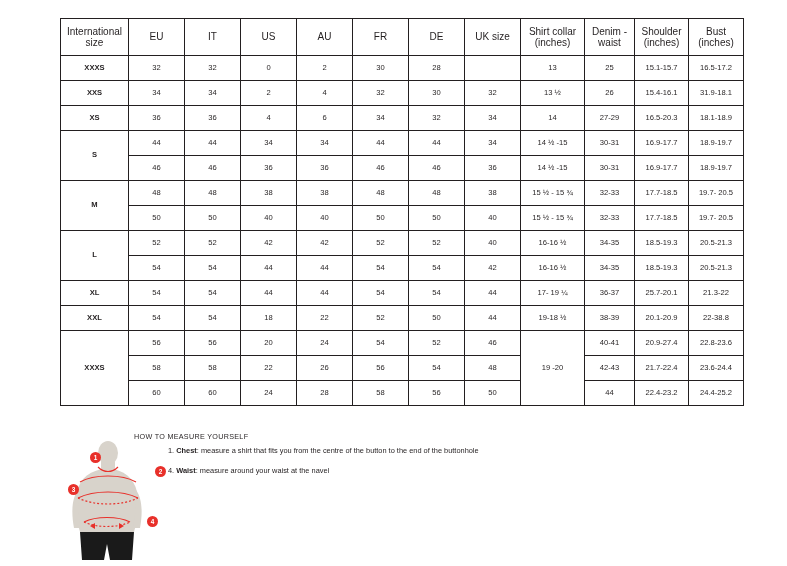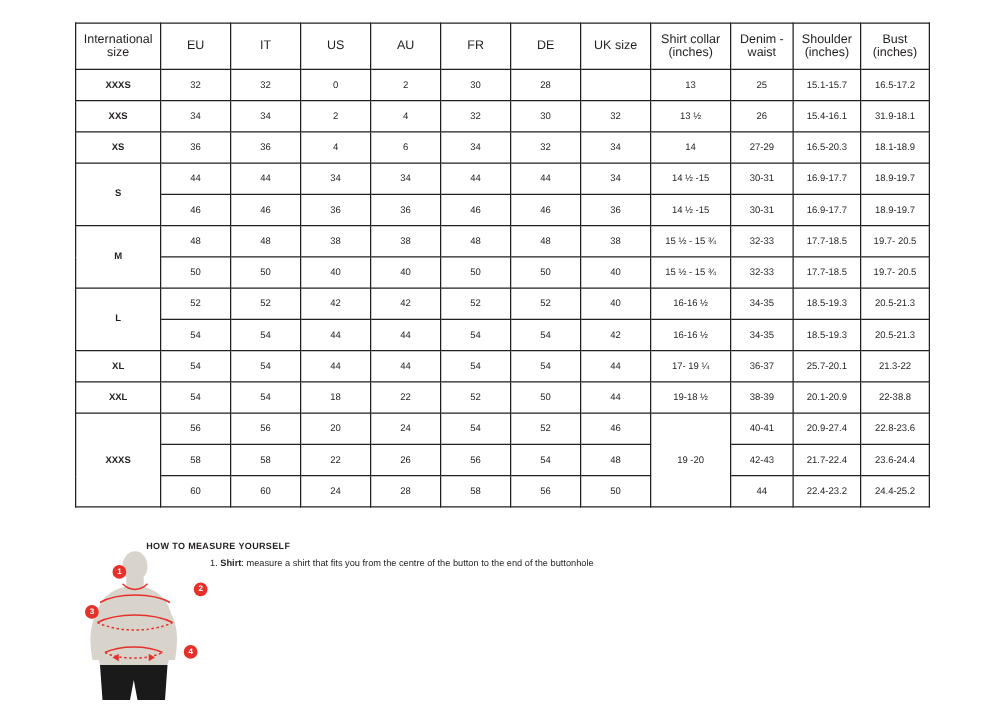--- a/index.html
+++ b/index.html
@@ -60,24 +60,24 @@
   col.c-de     { width: 56px; }
   col.c-uk     { width: 56px; }
   col.c-collar { width: 64px; }
   col.c-denim  { width: 50px; }
   col.c-should { width: 54px; }
   col.c-bust   { width: 55px; }
 
   
   .measure-title {
     position: absolute;
-    left: 117px;
+    left: 134px;
     top: 432px;
     font-size: 7.2px;
-    font-weight: bold;
+    font-weight: normal;
     letter-spacing: 0.3px;
     color: #231f20;
   }
   .measure-list {
     position: absolute;
     left: 168px;
     top: 447px;
     width: 500px;
   }
   .measure-item {
@@ -336,21 +336,25 @@
         </tr>
       </tbody>
   </table>
 </div>
 
 <div class="measure-title">HOW TO MEASURE YOURSELF</div>
 
 <div class="measure-list">
   <div class="measure-item">
     <span>1.</span>
-    <b>Shirt</b><span>: measure a shirt that fits you from the centre of the button to the end of the buttonhole</span>
+    <b>Chest</b><span>: measure a shirt that fits you from the centre of the button to the end of the buttonhole</span>
+  </div>
+  <div class="measure-item">
+    <span>4.</span>
+    <b>Waist</b><span>: measure around your waist at the navel</span>
   </div>
 </div>
 
 <div class="figure">
   <svg width="110" height="126" viewBox="0 0 110 126">
 
     <ellipse cx="48" cy="13" rx="10" ry="12" fill="#d8d3cb"></ellipse>
 
     <path d="M41 22 L41 31 L55 31 L55 22 Z" fill="#d8d3cb"></path>
 

